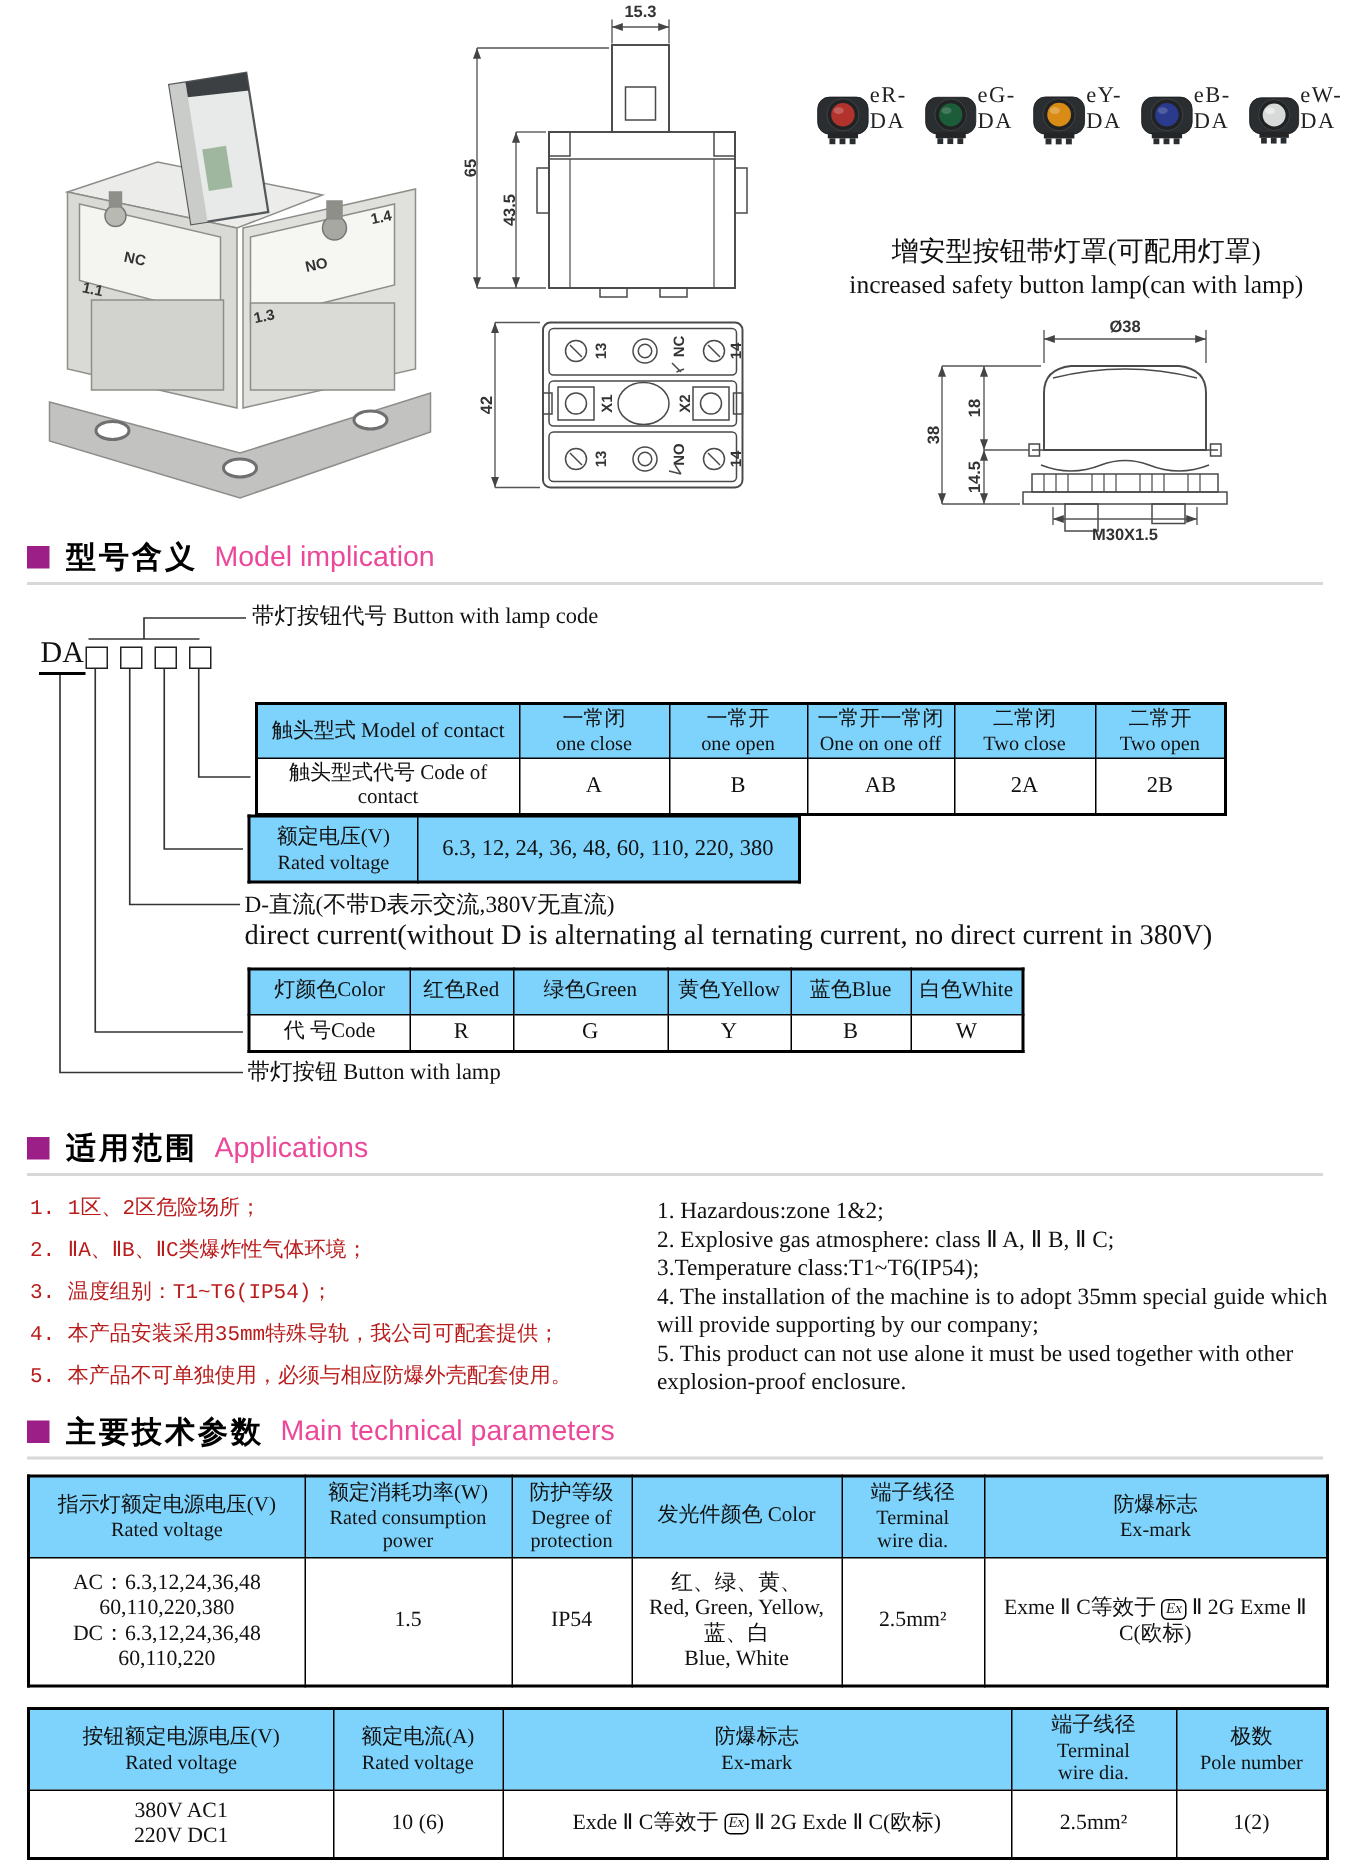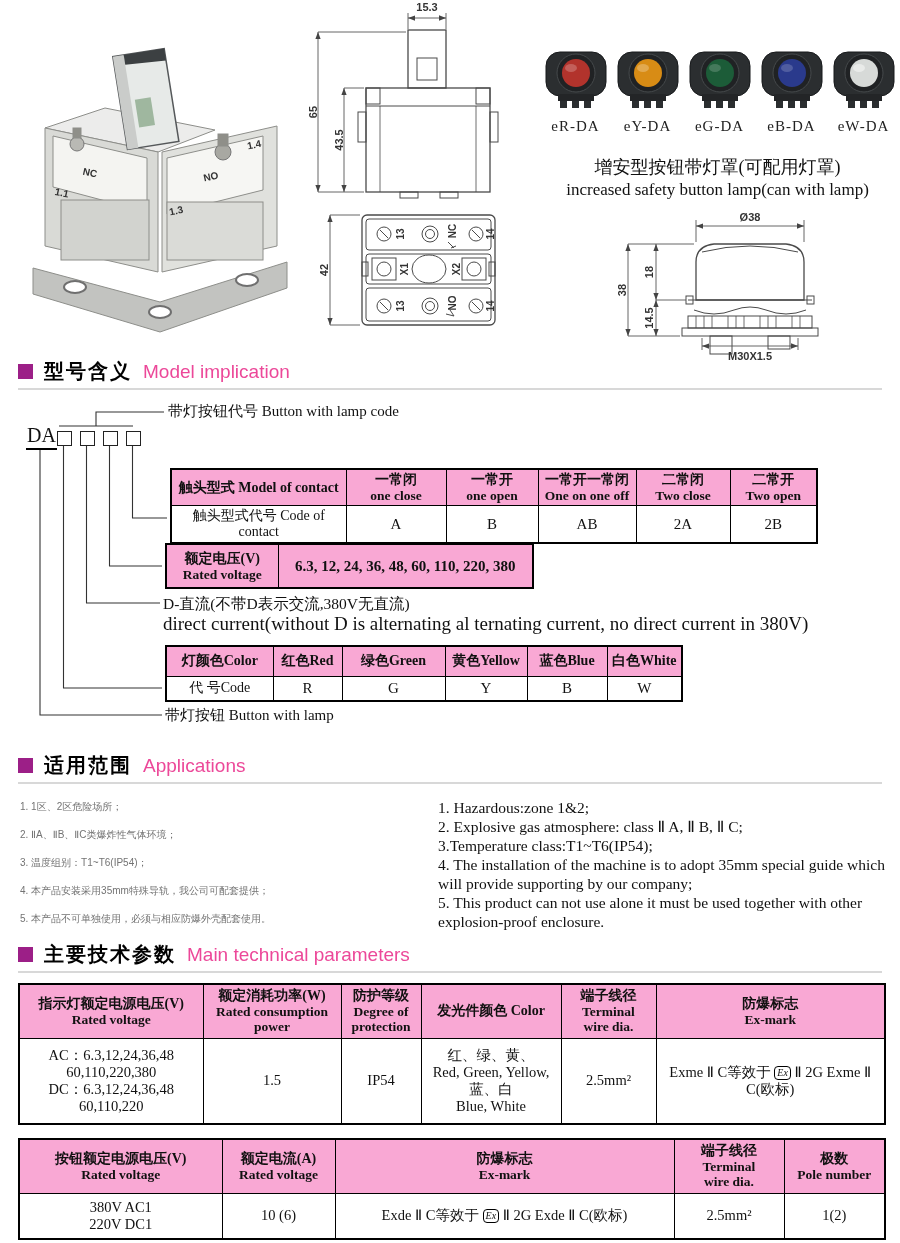--- a/index.html
+++ b/index.html
@@ -9,43 +9,43 @@
 
   
   .section-header { display:flex; align-items:center; gap:11px; }
   .bullet { width:15px; height:15px; background:#9c1f87; flex:0 0 auto; }
   .sh-zh { font-family:"Liberation Sans", sans-serif; font-weight:bold; font-size:20px; letter-spacing:2px; color:#000; }
   .sh-en { font-family:"Liberation Sans", sans-serif; font-size:19px; color:#ec4899; }
   .divider { position:absolute; height:2px; background:#d8d8d8; }
 
   
   .btn-row { display:flex; gap:9px; }
-  .btn-item { width:63px; display:flex; flex-direction:column; align-items:center; }
+  .btn-item { width:63px; display:flex; flex-direction:row; }
   .btn-label { margin-top:6px; font-size:15px; letter-spacing:1px; color:#222; }
   .cap-zh { font-size:18px; color:#111; text-align:center; }
   .cap-en { font-size:17px; color:#111; text-align:center; }
 
   
   .da-prefix { font-size:20px; border-bottom:2px solid #000; padding:0 1px 1px 1px; }
   .code-box { width:13px; height:13px; border:1.5px solid #222; background:#fff; display:inline-block; }
   .diag-label { font-size:15px; color:#111; line-height:18px; }
 
   
   table.ttable { border-collapse:collapse; table-layout:fixed; border:2px solid #000; }
   table.ttable td { border:1px solid #000; text-align:center; vertical-align:middle; padding:2px 3px; }
-  table.ttable td.hd { background:#f9a8d4;font-weight:bold; }
+  table.ttable td.hd { background:#7dd3fc; }
   .hz { font-size:14px; line-height:16px; }
   .he { font-size:13.5px; line-height:15px; }
   .cellv { font-size:14.5px; line-height:17px; white-space:pre-line; }
   .big { font-size:15px; }
   .ex-sym { display:inline-block; border:1px solid #000; border-radius:4px; font-size:10px; font-style:italic;
             line-height:11px; padding:0 2px 1px 2px; vertical-align:1px; }
 
   
-  .apps-zh { font-family:Liberation Sans, sans-serif; font-size:10px; color:#737373; }
+  .apps-zh { font-family:Liberation Mono, monospace; font-size:14px; color:#b91c1c; }
   .apps-zh div { margin-bottom:9px; line-height:19px; }
   .apps-en { font-size:15.5px; line-height:19px; color:#111; }
 
   svg text { font-family:"Liberation Sans", sans-serif; }
   .dimtxt { font-size:11px; font-weight:bold; fill:#333; }
   .lbltxt { font-size:10px; font-weight:bold; fill:#333; }
 </style>
 </head>
 <body>
 
@@ -173,41 +173,41 @@
         <rect x="16" y="51" width="7" height="7" fill="#2b2e30"></rect>
           <rect x="28" y="51" width="7" height="7" fill="#2b2e30"></rect>
           <rect x="40" y="51" width="7" height="7" fill="#2b2e30"></rect>
       </svg>
       <div class="btn-label">eR-DA</div>
     </div>
     <div class="btn-item">
       <svg width="64" height="62" viewBox="0 0 64 62">
         <rect x="2" y="2" width="60" height="44" rx="14" fill="#2b2e30" stroke="#17191b"></rect>
         <circle cx="32" cy="23" r="19" fill="#202224" stroke="#45494b"></circle>
+        <circle cx="32" cy="23" r="14" fill="#1c5c38"></circle>
+        <ellipse cx="27" cy="18" rx="6" ry="4" fill="#ffffff" opacity="0.18"></ellipse>
+        <rect x="14" y="44" width="36" height="7" fill="#232527"></rect>
+        <rect x="16" y="51" width="7" height="7" fill="#2b2e30"></rect>
+          <rect x="28" y="51" width="7" height="7" fill="#2b2e30"></rect>
+          <rect x="40" y="51" width="7" height="7" fill="#2b2e30"></rect>
+      </svg>
+      <div class="btn-label">eG-DA</div>
+    </div>
+    <div class="btn-item">
+      <svg width="64" height="62" viewBox="0 0 64 62">
+        <rect x="2" y="2" width="60" height="44" rx="14" fill="#2b2e30" stroke="#17191b"></rect>
+        <circle cx="32" cy="23" r="19" fill="#202224" stroke="#45494b"></circle>
         <circle cx="32" cy="23" r="14" fill="#d88c15"></circle>
         <ellipse cx="27" cy="18" rx="6" ry="4" fill="#ffffff" opacity="0.25"></ellipse>
         <rect x="14" y="44" width="36" height="7" fill="#232527"></rect>
         <rect x="16" y="51" width="7" height="7" fill="#2b2e30"></rect>
           <rect x="28" y="51" width="7" height="7" fill="#2b2e30"></rect>
           <rect x="40" y="51" width="7" height="7" fill="#2b2e30"></rect>
       </svg>
       <div class="btn-label">eY-DA</div>
-    </div>
-    <div class="btn-item">
-      <svg width="64" height="62" viewBox="0 0 64 62">
-        <rect x="2" y="2" width="60" height="44" rx="14" fill="#2b2e30" stroke="#17191b"></rect>
-        <circle cx="32" cy="23" r="19" fill="#202224" stroke="#45494b"></circle>
-        <circle cx="32" cy="23" r="14" fill="#1c5c38"></circle>
-        <ellipse cx="27" cy="18" rx="6" ry="4" fill="#ffffff" opacity="0.18"></ellipse>
-        <rect x="14" y="44" width="36" height="7" fill="#232527"></rect>
-        <rect x="16" y="51" width="7" height="7" fill="#2b2e30"></rect>
-          <rect x="28" y="51" width="7" height="7" fill="#2b2e30"></rect>
-          <rect x="40" y="51" width="7" height="7" fill="#2b2e30"></rect>
-      </svg>
-      <div class="btn-label">eG-DA</div>
     </div>
     <div class="btn-item">
       <svg width="64" height="62" viewBox="0 0 64 62">
         <rect x="2" y="2" width="60" height="44" rx="14" fill="#2b2e30" stroke="#17191b"></rect>
         <circle cx="32" cy="23" r="19" fill="#202224" stroke="#45494b"></circle>
         <circle cx="32" cy="23" r="14" fill="#2a3a8c"></circle>
         <ellipse cx="27" cy="18" rx="6" ry="4" fill="#ffffff" opacity="0.18"></ellipse>
         <rect x="14" y="44" width="36" height="7" fill="#232527"></rect>
         <rect x="16" y="51" width="7" height="7" fill="#2b2e30"></rect>
           <rect x="28" y="51" width="7" height="7" fill="#2b2e30"></rect>

